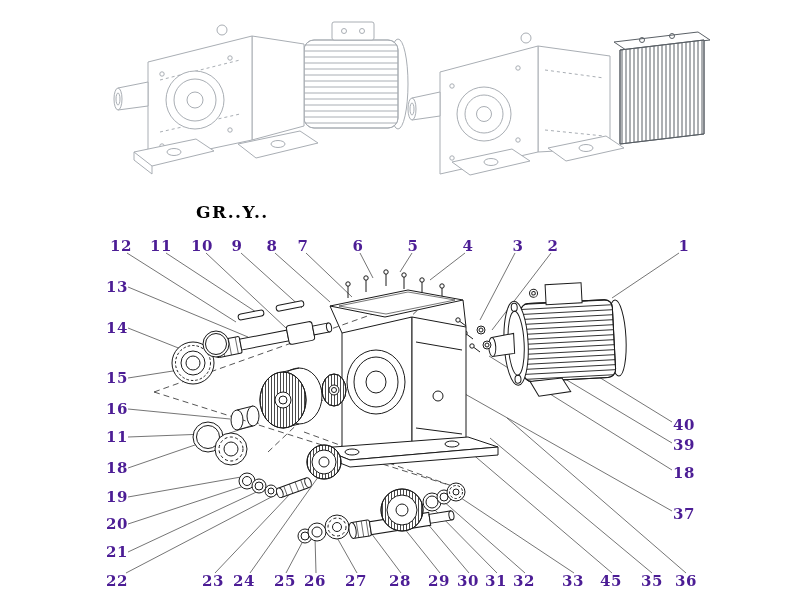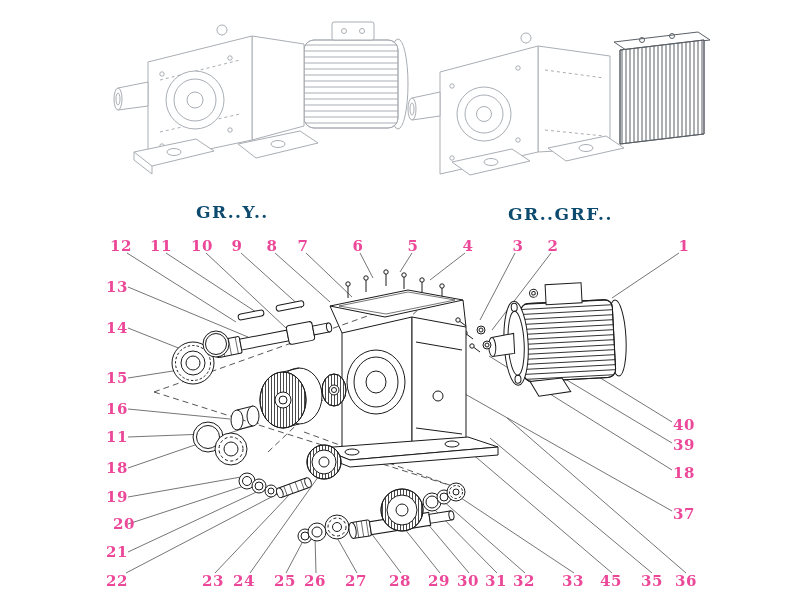--- a/index.html
+++ b/index.html
@@ -3,25 +3,25 @@
 <meta charset="utf-8">
 <style>
   html,body{margin:0;padding:0;background:#fff;}
   .stage{
     position:relative;width:800px;height:600px;background:#ffffff;overflow:hidden;
     font-family:"DejaVu Serif","Liberation Serif",serif;
   }
   .stage svg{position:absolute;left:0;top:0;}
   .co{
     position:absolute;transform:translate(-50%,-50%);
-    font-size:15px;font-weight:bold;color:#ec4899;letter-spacing:0.5px;
+    font-size:15px;font-weight:bold;color:#4c1d95;letter-spacing:0.5px;
     user-select:none;
   }
   .model-title{
-    position:absolute;font-size:17px;font-weight:bold;color:#0c4a6e;
+    position:absolute;font-size:17px;font-weight:bold;color:#000000;
     letter-spacing:1.5px;
   }
   .model-title.left{left:196px;top:202px;}
   .model-title.right{left:508px;top:204px;}
 </style>
 </head>
 <body>
 
 <div class="stage">
 
@@ -369,21 +369,20 @@
         <circle cx="444" cy="497" r="7" fill="#fff"></circle>
           <circle cx="444" cy="497" r="4"></circle>
         <circle cx="456" cy="492" r="9" fill="#fff"></circle>
         <circle cx="456" cy="492" r="6.5" stroke-dasharray="2.5,2"></circle>
         <circle cx="456" cy="492" r="3"></circle>
       </g>
     </g>
   </svg>
 
   <div class="model-title left">GR..Y..</div>
-  <div class="model-title right">GR..GRF..</div>
 
   <span class="co" style="left:121px;top:246px">12</span>
   <span class="co" style="left:161px;top:246px">11</span>
   <span class="co" style="left:202px;top:246px">10</span>
   <span class="co" style="left:237px;top:246px">9</span>
   <span class="co" style="left:272px;top:246px">8</span>
   <span class="co" style="left:303px;top:246px">7</span>
   <span class="co" style="left:358px;top:246px">6</span>
   <span class="co" style="left:413px;top:246px">5</span>
   <span class="co" style="left:468px;top:246px">4</span>
@@ -391,21 +390,21 @@
   <span class="co" style="left:553px;top:246px">2</span>
   <span class="co" style="left:684px;top:246px">1</span>
 
   <span class="co" style="left:117px;top:287px">13</span>
   <span class="co" style="left:117px;top:328px">14</span>
   <span class="co" style="left:117px;top:378px">15</span>
   <span class="co" style="left:117px;top:409px">16</span>
   <span class="co" style="left:117px;top:437px">11</span>
   <span class="co" style="left:117px;top:468px">18</span>
   <span class="co" style="left:117px;top:497px">19</span>
-  <span class="co" style="left:124px;top:524px">20</span>
+  <span class="co" style="left:117px;top:524px">20</span>
   <span class="co" style="left:117px;top:552px">21</span>
   <span class="co" style="left:117px;top:581px">22</span>
 
   <span class="co" style="left:213px;top:581px">23</span>
   <span class="co" style="left:244px;top:581px">24</span>
   <span class="co" style="left:285px;top:581px">25</span>
   <span class="co" style="left:315px;top:581px">26</span>
   <span class="co" style="left:356px;top:581px">27</span>
   <span class="co" style="left:400px;top:581px">28</span>
   <span class="co" style="left:439px;top:581px">29</span>

